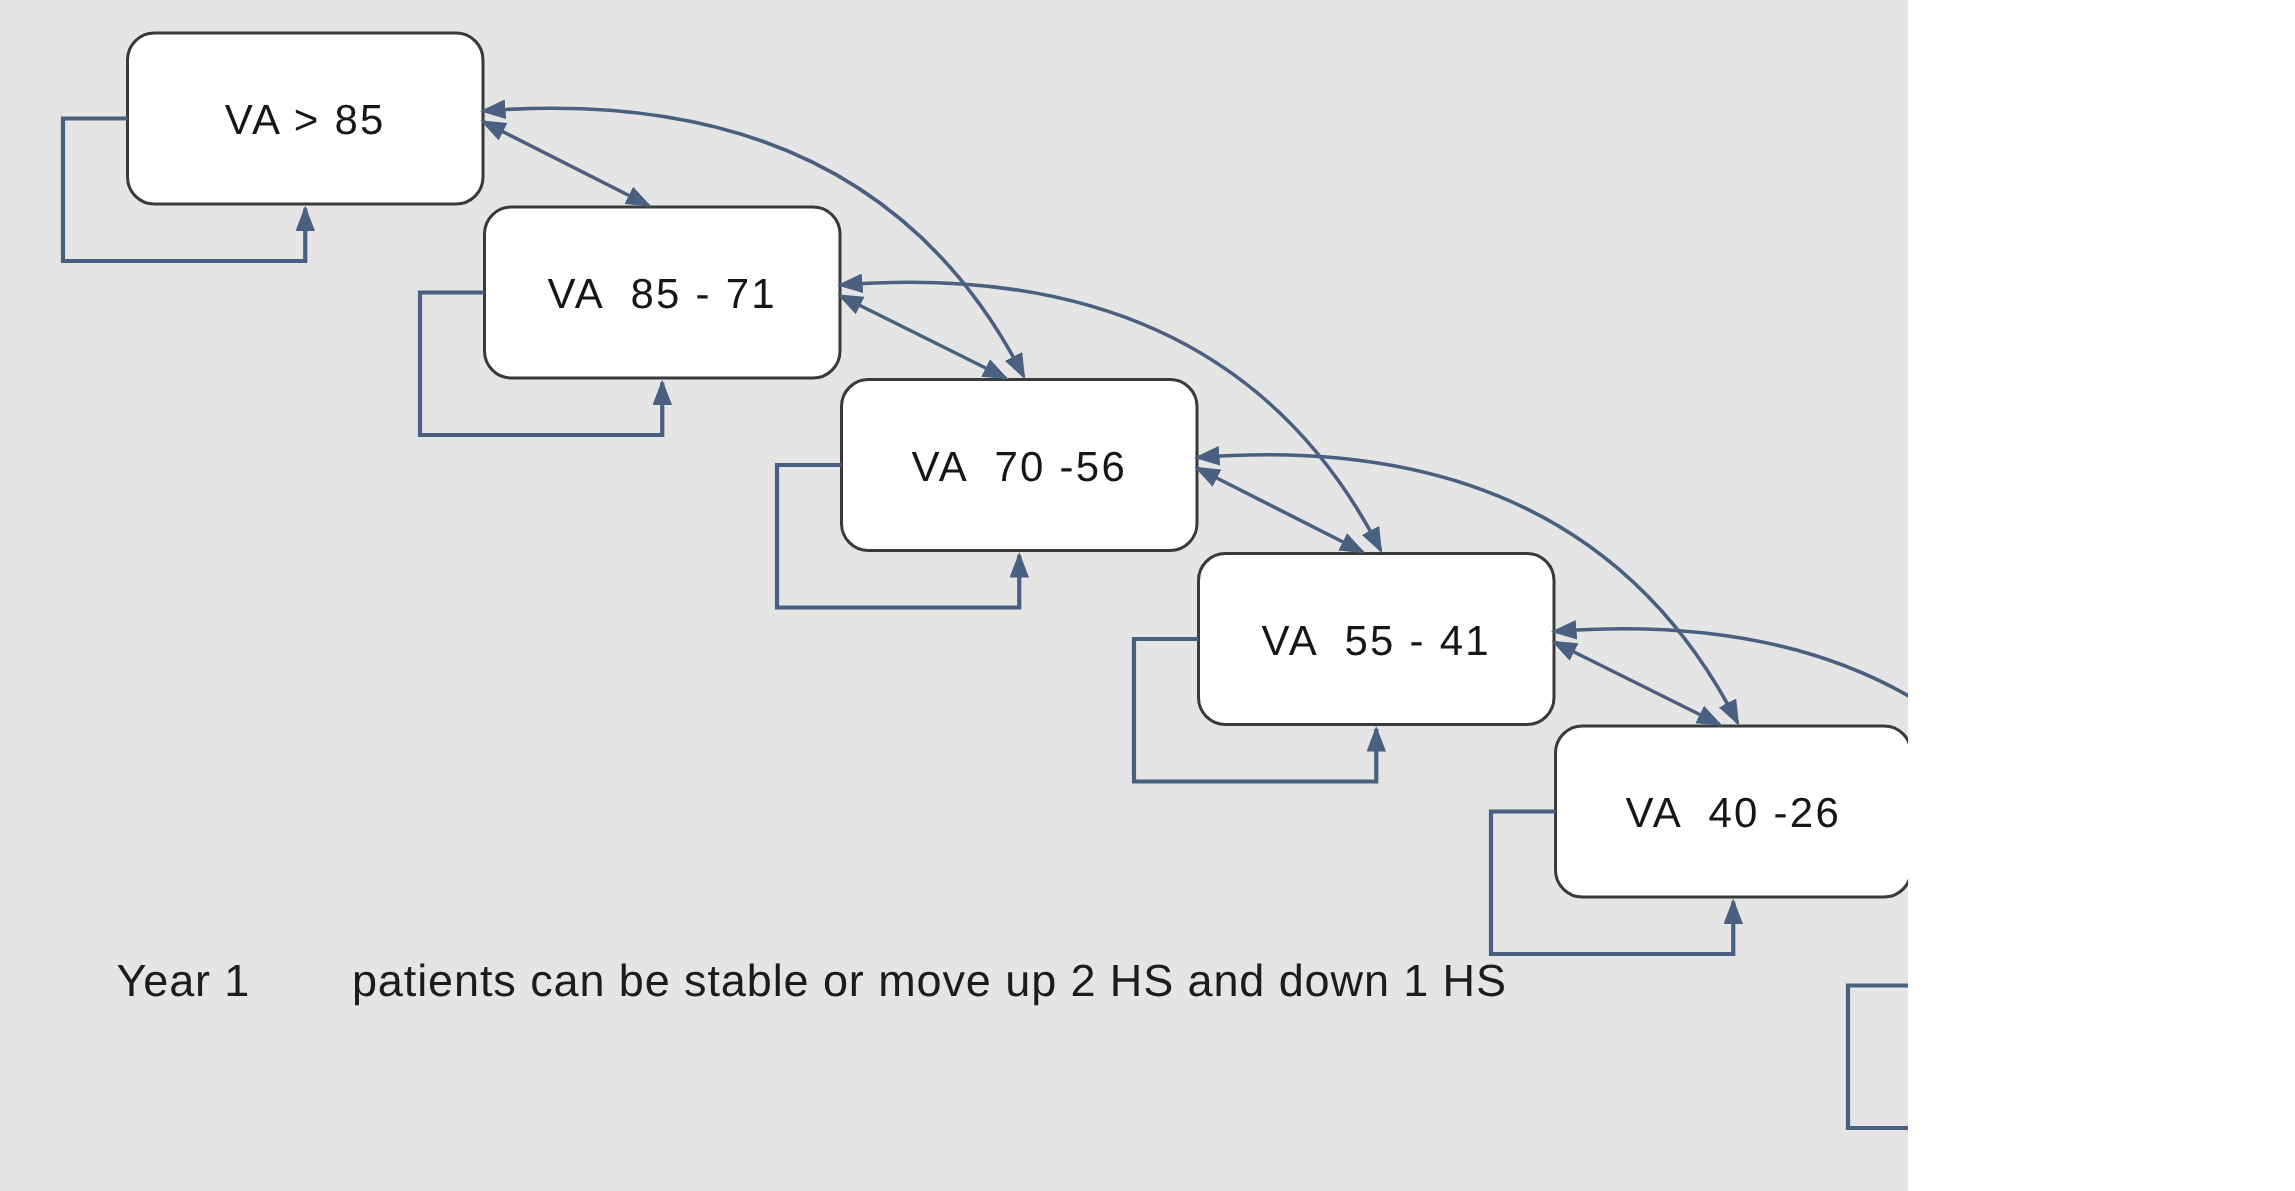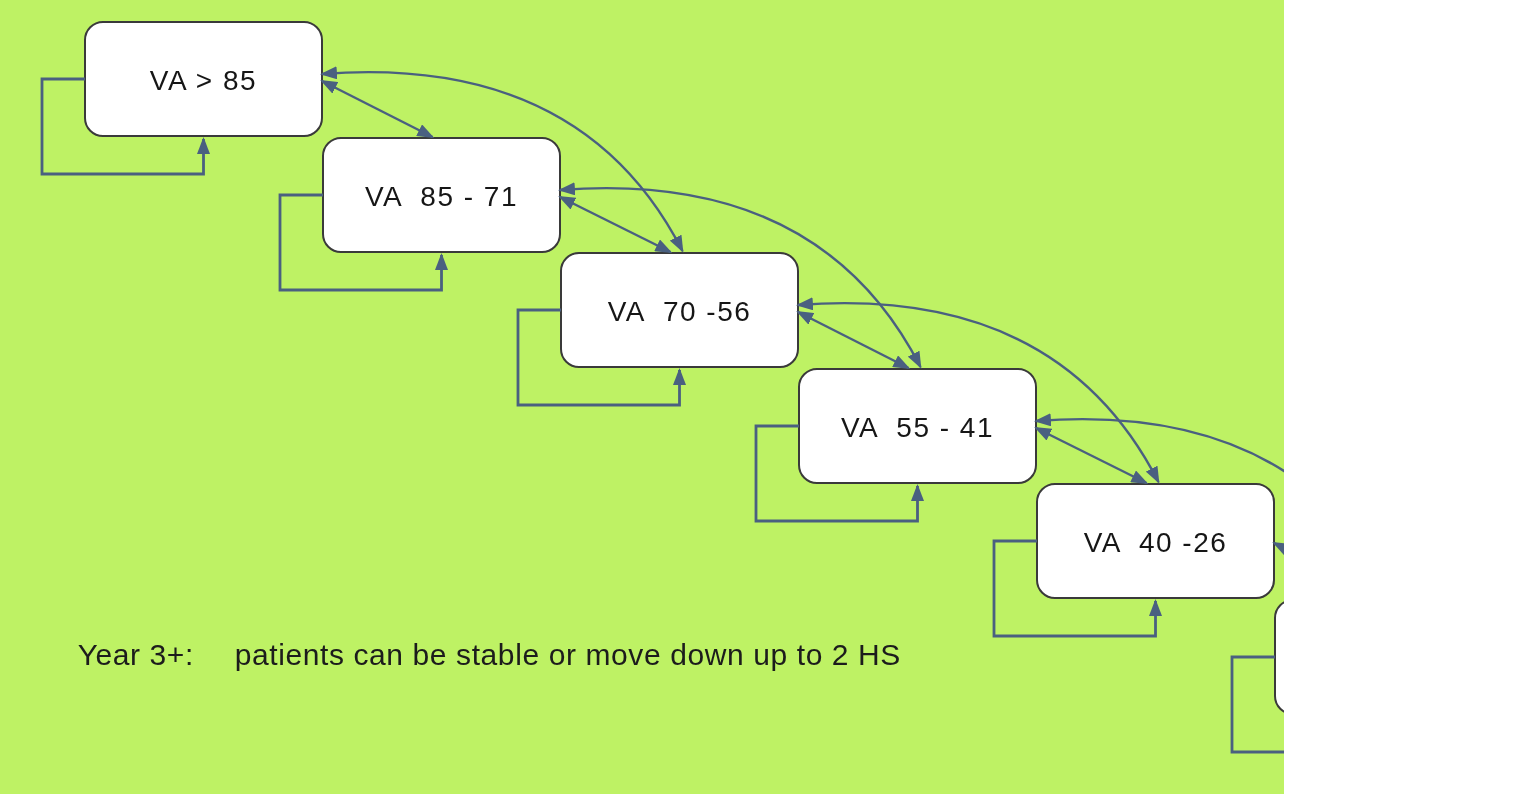--- a/index.html
+++ b/index.html
@@ -1,23 +1,22 @@
 <!DOCTYPE html>
 <html><head>
 <meta charset="utf-8">
 <style>
   html, body { margin: 0; padding: 0; background: #ffffff; }
   .canvas {
     position: relative;
     width: 1272px;
     height: 794px;
-    background: #bef264;
+    background: #e5e5e5;
     overflow: hidden;
     font-family: "Liberation Sans", sans-serif;
-    padding-left: 12px;
   }
   svg { position: absolute; left: 0; top: 0; }
   svg text.box-label {
     font-family: "Liberation Sans", sans-serif;
     font-size: 28px;
     letter-spacing: 1.5px;
     fill: #161616;
     white-space: pre;
     text-anchor: middle;
     dominant-baseline: central;
@@ -102,16 +101,16 @@
         <line x1="322" y1="81" x2="432.5" y2="137" stroke="#4a6080" stroke-width="2.4" marker-start="url(#ah)" marker-end="url(#ah)"></line>
         <line x1="560" y1="197" x2="670.5" y2="252" stroke="#4a6080" stroke-width="2.4" marker-start="url(#ah)" marker-end="url(#ah)"></line>
         <line x1="798" y1="312" x2="908.5" y2="368" stroke="#4a6080" stroke-width="2.4" marker-start="url(#ah)" marker-end="url(#ah)"></line>
         <line x1="1036" y1="428" x2="1146.5" y2="483" stroke="#4a6080" stroke-width="2.4" marker-start="url(#ah)" marker-end="url(#ah)"></line>
         <line x1="1274" y1="543" x2="1384.5" y2="599" stroke="#4a6080" stroke-width="2.4" marker-start="url(#ah)" marker-end="url(#ah)"></line>
       </g>
     </svg>
 
   <div class="legend">
     <div class="legend-row">
-      <span class="legend-label">Year 3+:</span><span class="legend-text">patients can be stable or move down up to 2 HS</span>
+      <span class="legend-label">Year 1</span><span class="legend-text">patients can be stable or move up 2 HS and down 1 HS</span>
     </div>
   </div>
 </div>
 
 </body></html>

